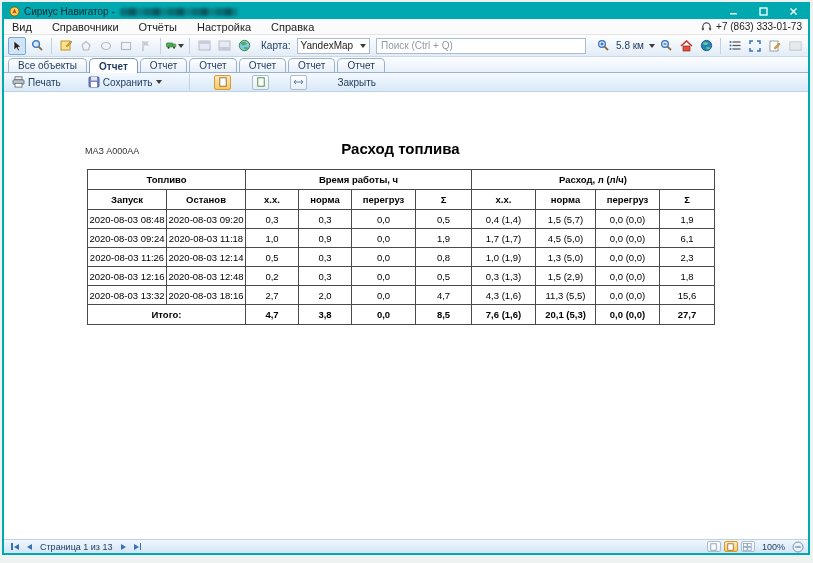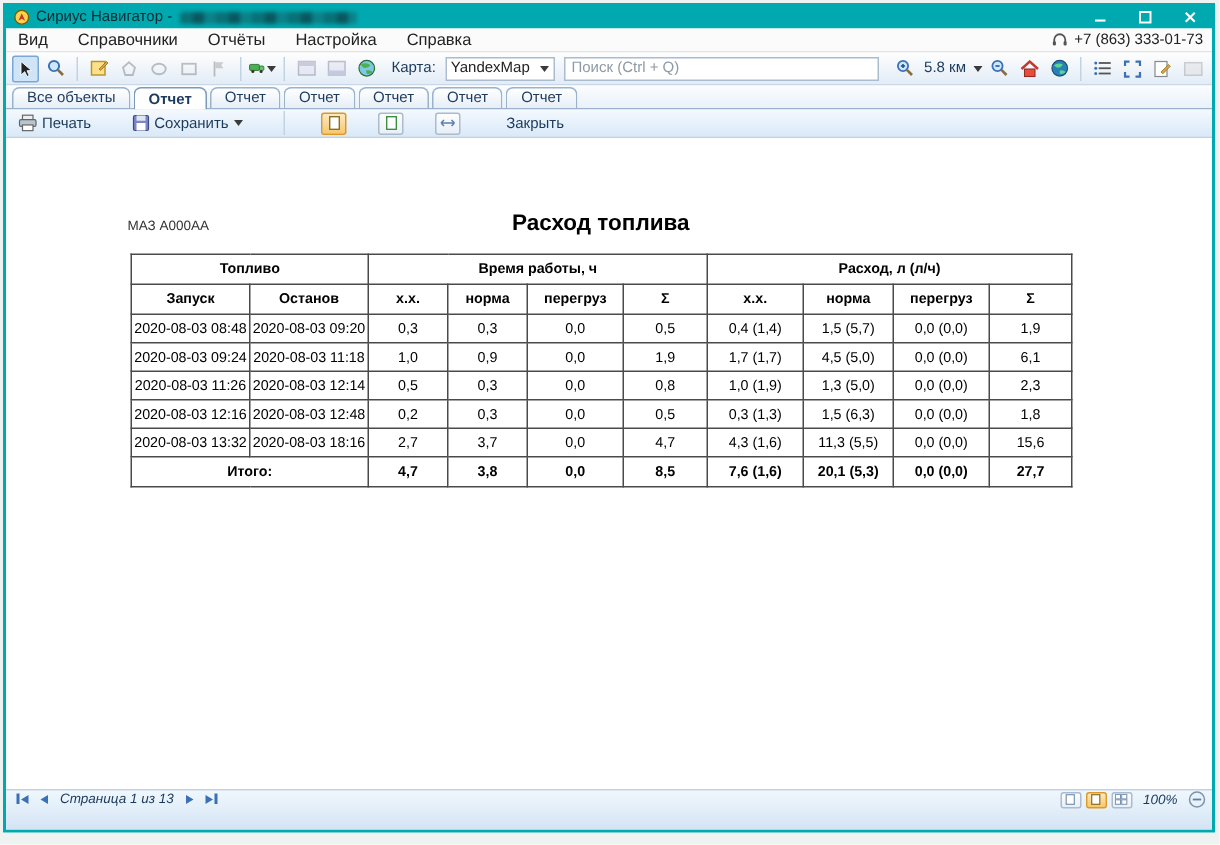--- a/index.html
+++ b/index.html
@@ -71,22 +71,22 @@
   .rperiod { font-size:13px; color:#111; justify-self:end; white-space:nowrap; }
 
   table.rep { border-collapse:collapse; table-layout:fixed; width:627px; margin-left:2px; }
   table.rep th, table.rep td { border:1px solid #4a4a4a; font-size:9.5px; color:#000;
     text-align:center; vertical-align:middle; height:19px; overflow:hidden; white-space:nowrap; padding:0 1px; }
   table.rep thead th { font-weight:bold; height:20px; }
   table.rep tfoot td { font-weight:bold; height:20px; }
   td.total-label { text-align:right; padding-right:4px; }
 
   
-  .statusbar { height:27px; background:linear-gradient(#f0f7fd,#d3e4f4); border-top:1px solid #bdd2e6;
-    display:flex; align-items:flex-start; padding:0 4px; flex:0 0 auto;font-style:italic; }
+  .statusbar { height:14px; background:linear-gradient(#f0f7fd,#d3e4f4); border-top:1px solid #bdd2e6;
+    display:flex; align-items:center; padding:0 4px; flex:0 0 auto; }
   .nav-btn { width:14px; height:11px; display:flex; align-items:center; justify-content:center; gap:1px; }
   .tri-l { width:0; height:0; border-top:3px solid transparent; border-bottom:3px solid transparent; border-right:5px solid #3a70b5; }
   .tri-r { width:0; height:0; border-top:3px solid transparent; border-bottom:3px solid transparent; border-left:5px solid #3a70b5; }
   .bar-v { width:1.5px; height:7px; background:#3a70b5; }
   .pager-text { font-size:9px; color:#1b3a5c; margin:0 4px; white-space:nowrap; }
   .sb-right { margin-left:auto; display:flex; align-items:center; gap:3px; }
   .zoom-pct { font-size:9px; color:#1b3a5c; margin:0 4px; }
   .mini-view { width:14px; height:11px; border:1px solid #aabccd; border-radius:2px;
     background:linear-gradient(#fdfdfd,#e8eff7); display:flex; align-items:center; justify-content:center; }
   .mini-view.sel { border-color:#d99a2b; background:linear-gradient(#fde9c2,#f7c76b); }
@@ -399,29 +399,29 @@
               <td>2,3</td>
             </tr>
             <tr>
               <td>2020-08-03 12:16</td>
               <td>2020-08-03 12:48</td>
               <td>0,2</td>
               <td>0,3</td>
               <td>0,0</td>
               <td>0,5</td>
               <td>0,3 (1,3)</td>
-              <td>1,5 (6,3)</td>
+              <td>1,5 (2,9)</td>
               <td>0,0 (0,0)</td>
               <td>1,8</td>
             </tr>
             <tr>
               <td>2020-08-03 13:32</td>
               <td>2020-08-03 18:16</td>
               <td>2,7</td>
-              <td>3,7</td>
+              <td>2,0</td>
               <td>0,0</td>
               <td>4,7</td>
               <td>4,3 (1,6)</td>
               <td>11,3 (5,5)</td>
               <td>0,0 (0,0)</td>
               <td>15,6</td>
             </tr>
           </tbody>
         <tfoot>
           <tr>

